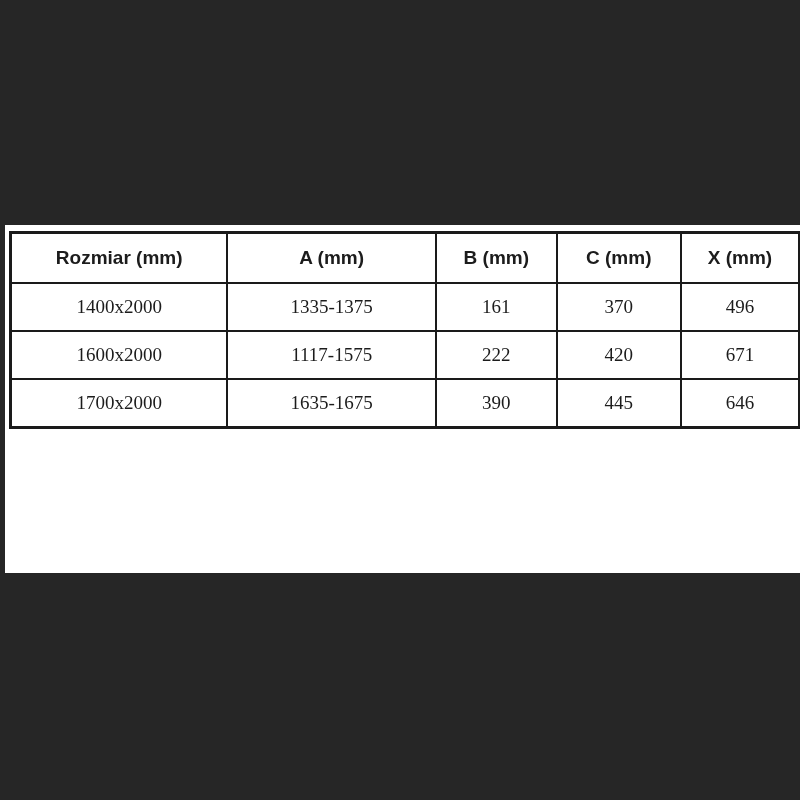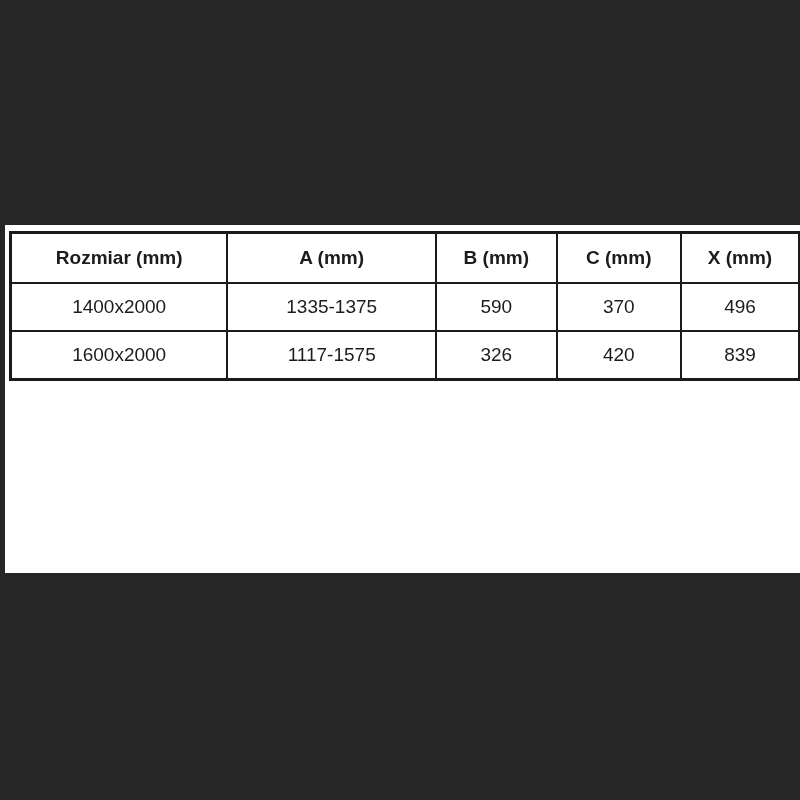--- a/index.html
+++ b/index.html
@@ -43,20 +43,21 @@
   }
   table.size-table th {
     height: 48px;
     font-size: 19px;
     font-weight: 700;
   }
   table.size-table td {
     height: 46px;
     font-size: 19px;
     font-weight: 400;
+    font-family: Liberation Serif, serif;
   }
   col.c-rozmiar { width: 216px; }
   col.c-a { width: 208px; }
   col.c-b { width: 120px; }
   col.c-c { width: 124px; }
   col.c-x { width: 118px; }
 </style>
 </head>
 <body>
 
@@ -75,26 +76,33 @@
           <th>A (mm)</th>
           <th>B (mm)</th>
           <th>C (mm)</th>
           <th>X (mm)</th>
         </tr>
     </thead>
     <tbody id="table-body">
         <tr>
           <td>1400x2000</td>
           <td>1335-1375</td>
-          <td>590</td>
+          <td>161</td>
           <td>370</td>
           <td>496</td>
         </tr>
         <tr>
           <td>1600x2000</td>
           <td>1117-1575</td>
-          <td>326</td>
+          <td>222</td>
           <td>420</td>
-          <td>839</td>
+          <td>671</td>
+        </tr>
+        <tr>
+          <td>1700x2000</td>
+          <td>1635-1675</td>
+          <td>390</td>
+          <td>445</td>
+          <td>646</td>
         </tr>
       </tbody>
   </table>
 </div>
 
 </body></html>

